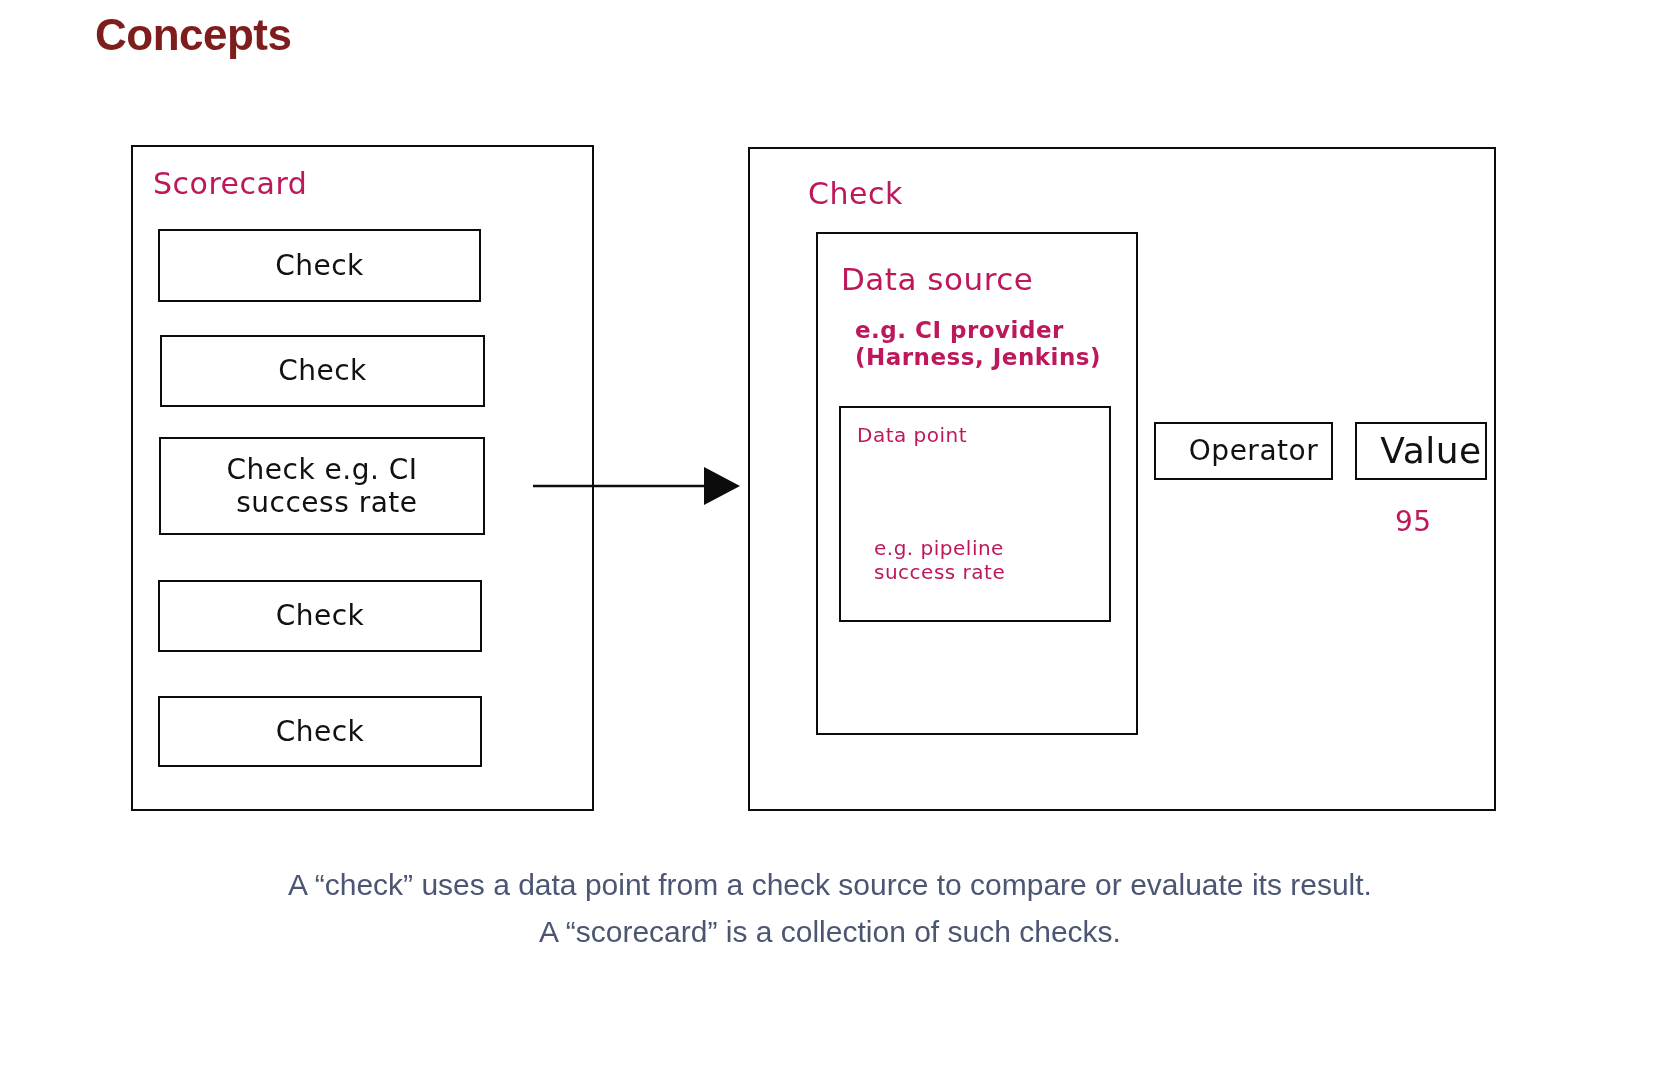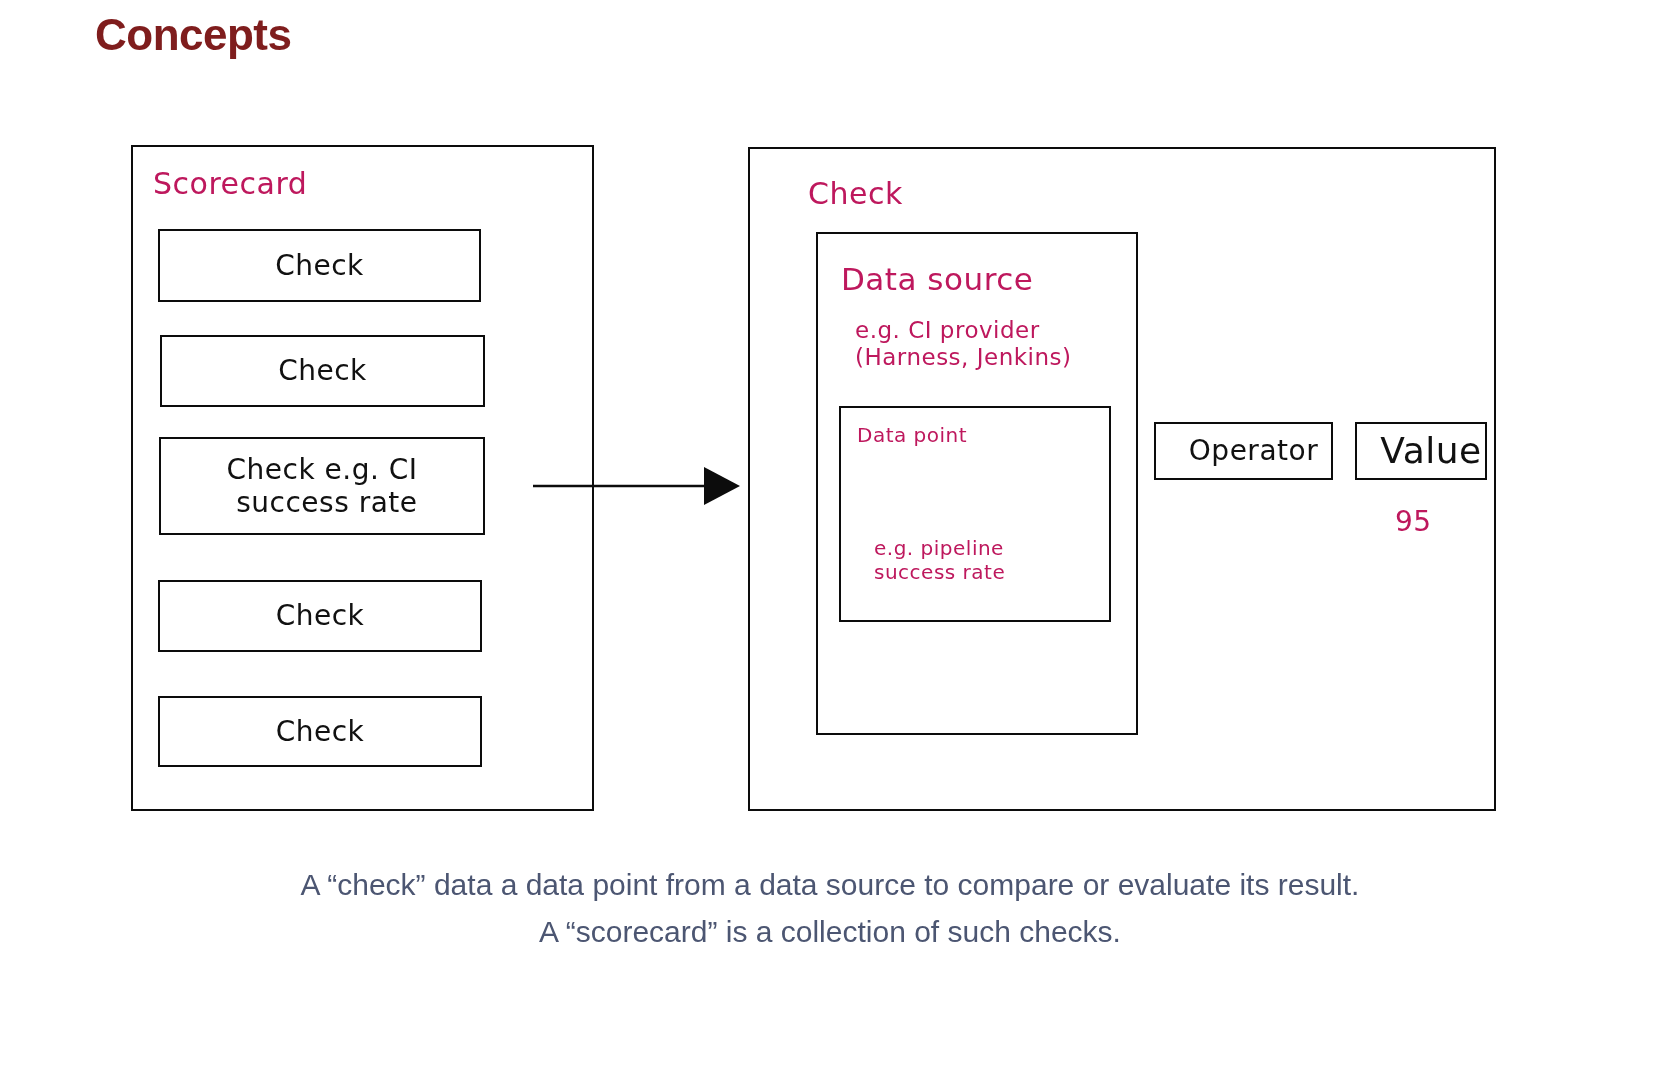--- a/index.html
+++ b/index.html
@@ -74,21 +74,21 @@
     text-align: center;
   }
   .check-row span { font-size: 28px; }
 
   
   #check-box { left: 748px; top: 147px; width: 748px; height: 664px; }
   #check-title { left: 808px; top: 176px; font-size: 30px; }
 
   #datasource-box { left: 816px; top: 232px; width: 322px; height: 503px; }
   #datasource-title { left: 841px; top: 261px; font-size: 31px; }
-  #datasource-eg   { left: 855px; top: 317px; font-size: 23px; }
+  #datasource-eg   { left: 855px; top: 317px; font-size: 23px; font-weight: bold; }
 
   #datapoint-box { left: 839px; top: 406px; width: 272px; height: 216px; }
   #datapoint-title { left: 857px; top: 424px; font-size: 20px; }
   #datapoint-eg    { left: 874px; top: 513px; font-size: 20px; margin-top: 24px; }
 
   #operator-box { left: 1154px; top: 422px; width: 179px; height: 58px; }
   #operator-box span { font-size: 28px; }
   #operator-eg { left: 1169px; top: 509px; font-size: 22px; }
 
   #value-box { left: 1355px; top: 422px; width: 132px; height: 58px; }
@@ -189,15 +189,15 @@
 
   <div class="hbox inner-center hand" id="value-box">
     <span>Value</span>
   </div>
 
   <div class="lbl hand" id="value-eg">95</div>
 
 </div>
 
 <div id="caption">
-  <div>A “check” data a data point from a data source to compare or evaluate its result.</div>
+  <div>A “check” uses a data point from a check source to compare or evaluate its result.</div>
   <div>A “scorecard” is a collection of such checks.</div>
 </div>
 
 </body></html>

